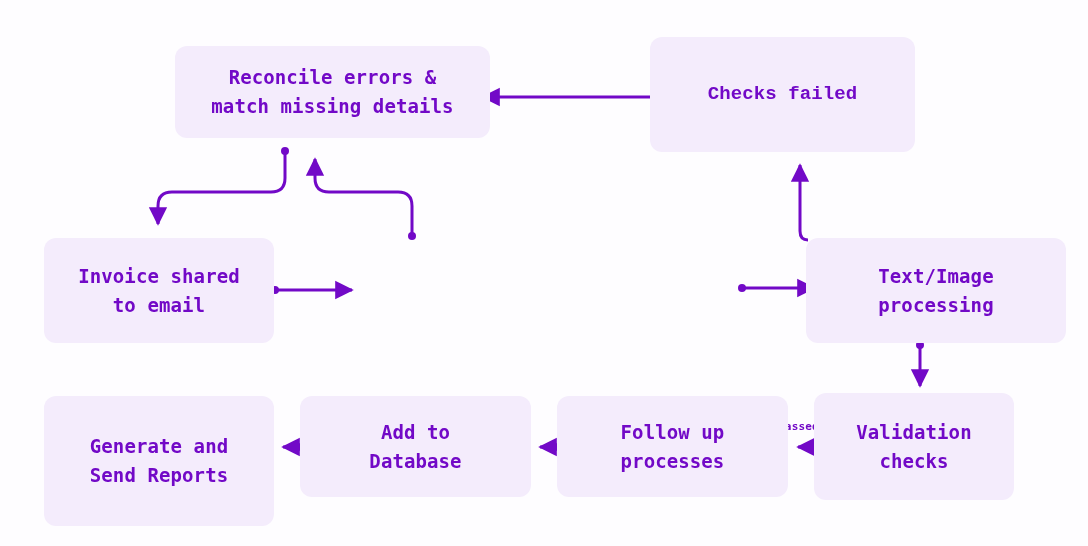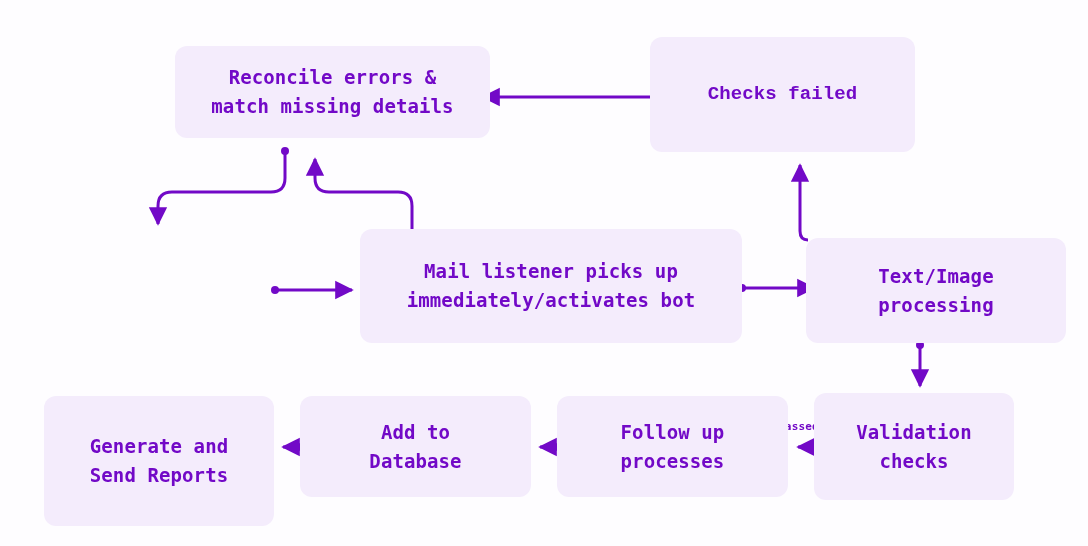--- a/index.html
+++ b/index.html
@@ -113,23 +113,23 @@
     </g>
   </svg>
 
   <div class="edge-label" style="left:778px; top:420px;">Passed</div>
 
   <div class="node" style="left:175px; top:37px; width:315px; height:92px;margin-top:9px;">Reconcile errors &amp;
 match missing details</div>
 
   <div class="node" style="left:650px; top:37px; width:265px; height:115px;font-family:Liberation Mono, monospace;">Checks failed</div>
 
+  <div class="node" style="left:44px; top:238px; width:230px; height:105px;">Invoice shared
+to email</div>
 
-  <div class="node" style="left:360px; top:229px; width:382px; height:114px;">Mail listener picks up
-immediately/activates bot</div>
 
   <div class="node" style="left:806px; top:238px; width:260px; height:105px;">Text/Image
 processing</div>
 
   <div class="node" style="left:44px; top:396px; width:230px; height:130px;">Generate and
 Send Reports</div>
 
   <div class="node" style="left:300px; top:396px; width:231px; height:101px;">Add to
 Database</div>
 

